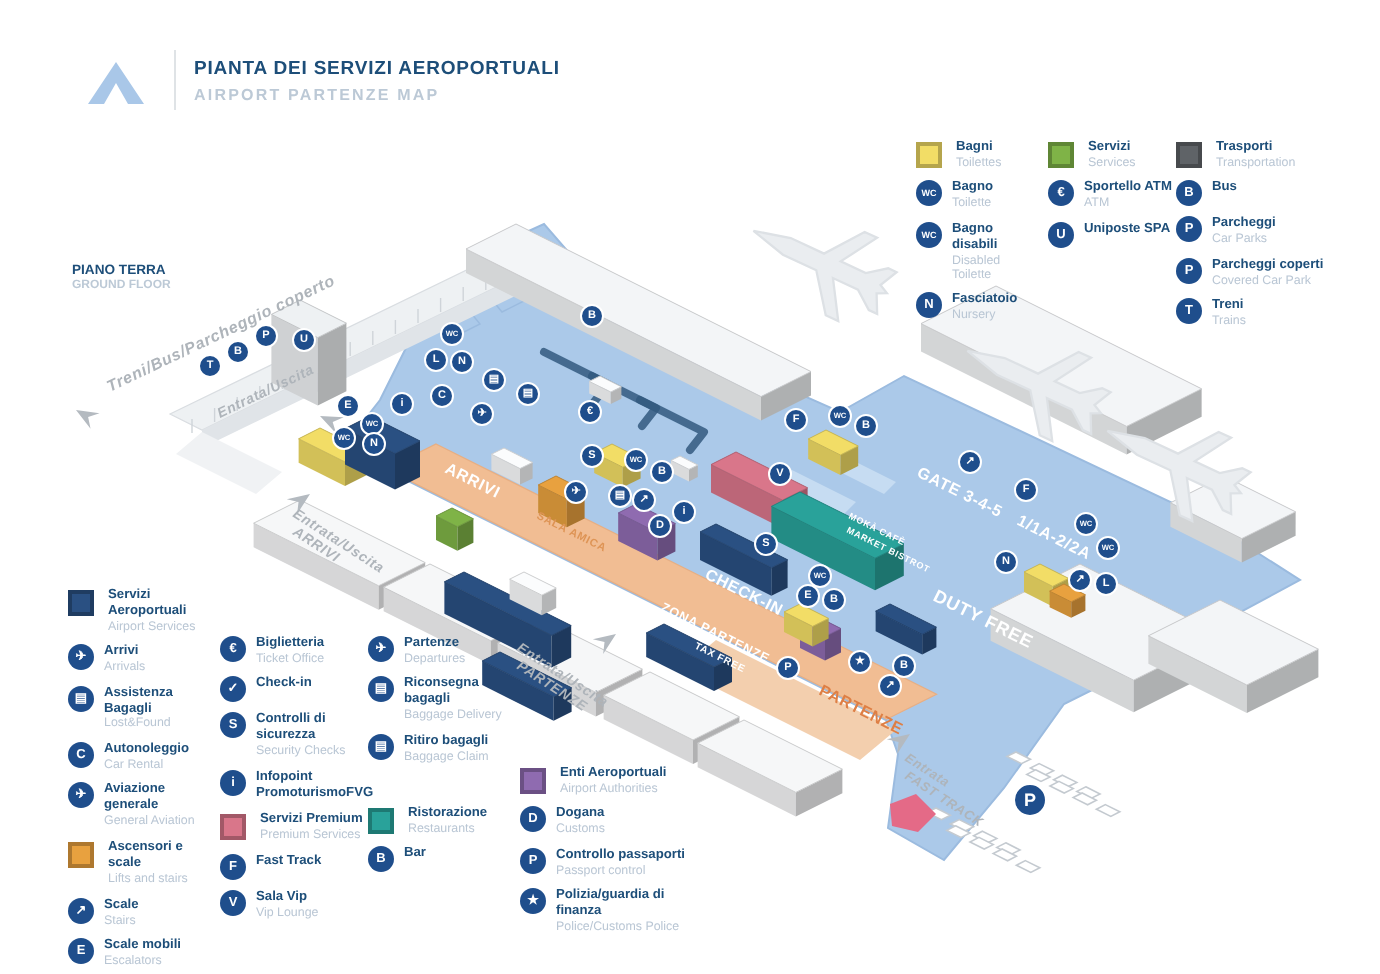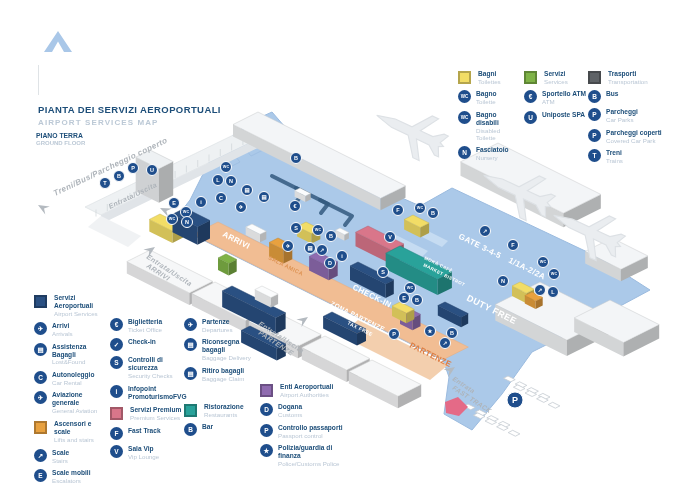--- a/index.html
+++ b/index.html
@@ -1,19 +1,19 @@
 <!DOCTYPE html>
 <html><head>
 <meta charset="utf-8">
 <style>
   html,body{margin:0;padding:0;}
   body{width:690px;height:487px;position:relative;background:#fff;overflow:hidden;
        font-family:"Liberation Sans",sans-serif;}
   #map{position:absolute;left:0;top:0;width:690px;height:487px;}
-  .hdr{position:absolute;left:38px;top:24px;display:flex;gap:9px;flex-direction:column;}
+  .hdr{position:absolute;left:38px;top:24px;display:flex;align-items:center;gap:9px;}
   .hdr .bar{width:1px;height:30px;background:#dfe3e6;}
   .hdr .t1{font-size:9.5px;font-weight:bold;color:#1d4e79;letter-spacing:.4px;}
   .hdr .t2{font-size:8px;font-weight:bold;color:#bcc9d6;letter-spacing:1.1px;margin-top:3px;}
   .floor{position:absolute;left:36px;top:132px;}
   .floor .t1{font-size:6.8px;font-weight:bold;color:#1d4e79;}
   .floor .t2{font-size:6px;color:#bcc9d6;font-weight:bold;margin-top:1px;}
   .col{position:absolute;}
   .li{display:flex;align-items:flex-start;gap:5px;margin-bottom:5px;}
   .li .ic{flex:0 0 13px;width:13px;height:13px;border-radius:50%;background:#1f4e8c;
           color:#fff;font-weight:bold;text-align:center;line-height:13px;}
@@ -451,21 +451,21 @@
     <text x="452" y="389" fill="#aeb4ba" font-size="6.5" font-weight="bold" font-style="italic" letter-spacing="0.4" transform="rotate(33 452 389)" font-family="&quot;Liberation Sans&quot;,sans-serif">FAST TRACK</text>
   </svg>
 
 <div class="hdr">
   <svg width="40" height="32" viewBox="0 0 40 32">
     <path d="M6,28 L20,7 L34,28 L26,28 L20,17.5 L14,28 Z" fill="#a9c7e8"></path>
   </svg>
   <div class="bar"></div>
   <div>
     <div class="t1">PIANTA DEI SERVIZI AEROPORTUALI</div>
-    <div class="t2">AIRPORT SERVICES MAP</div>
+    <div class="t2">AIRPORT PARTENZE MAP</div>
   </div>
 </div>
 
 <div class="floor">
   <div class="t1">PIANO TERRA</div>
   <div class="t2">GROUND FLOOR</div>
 </div>
 
 <div id="legend-top">
     <div class="col" style="left: 458px; top: 70px; width: 62px;">

